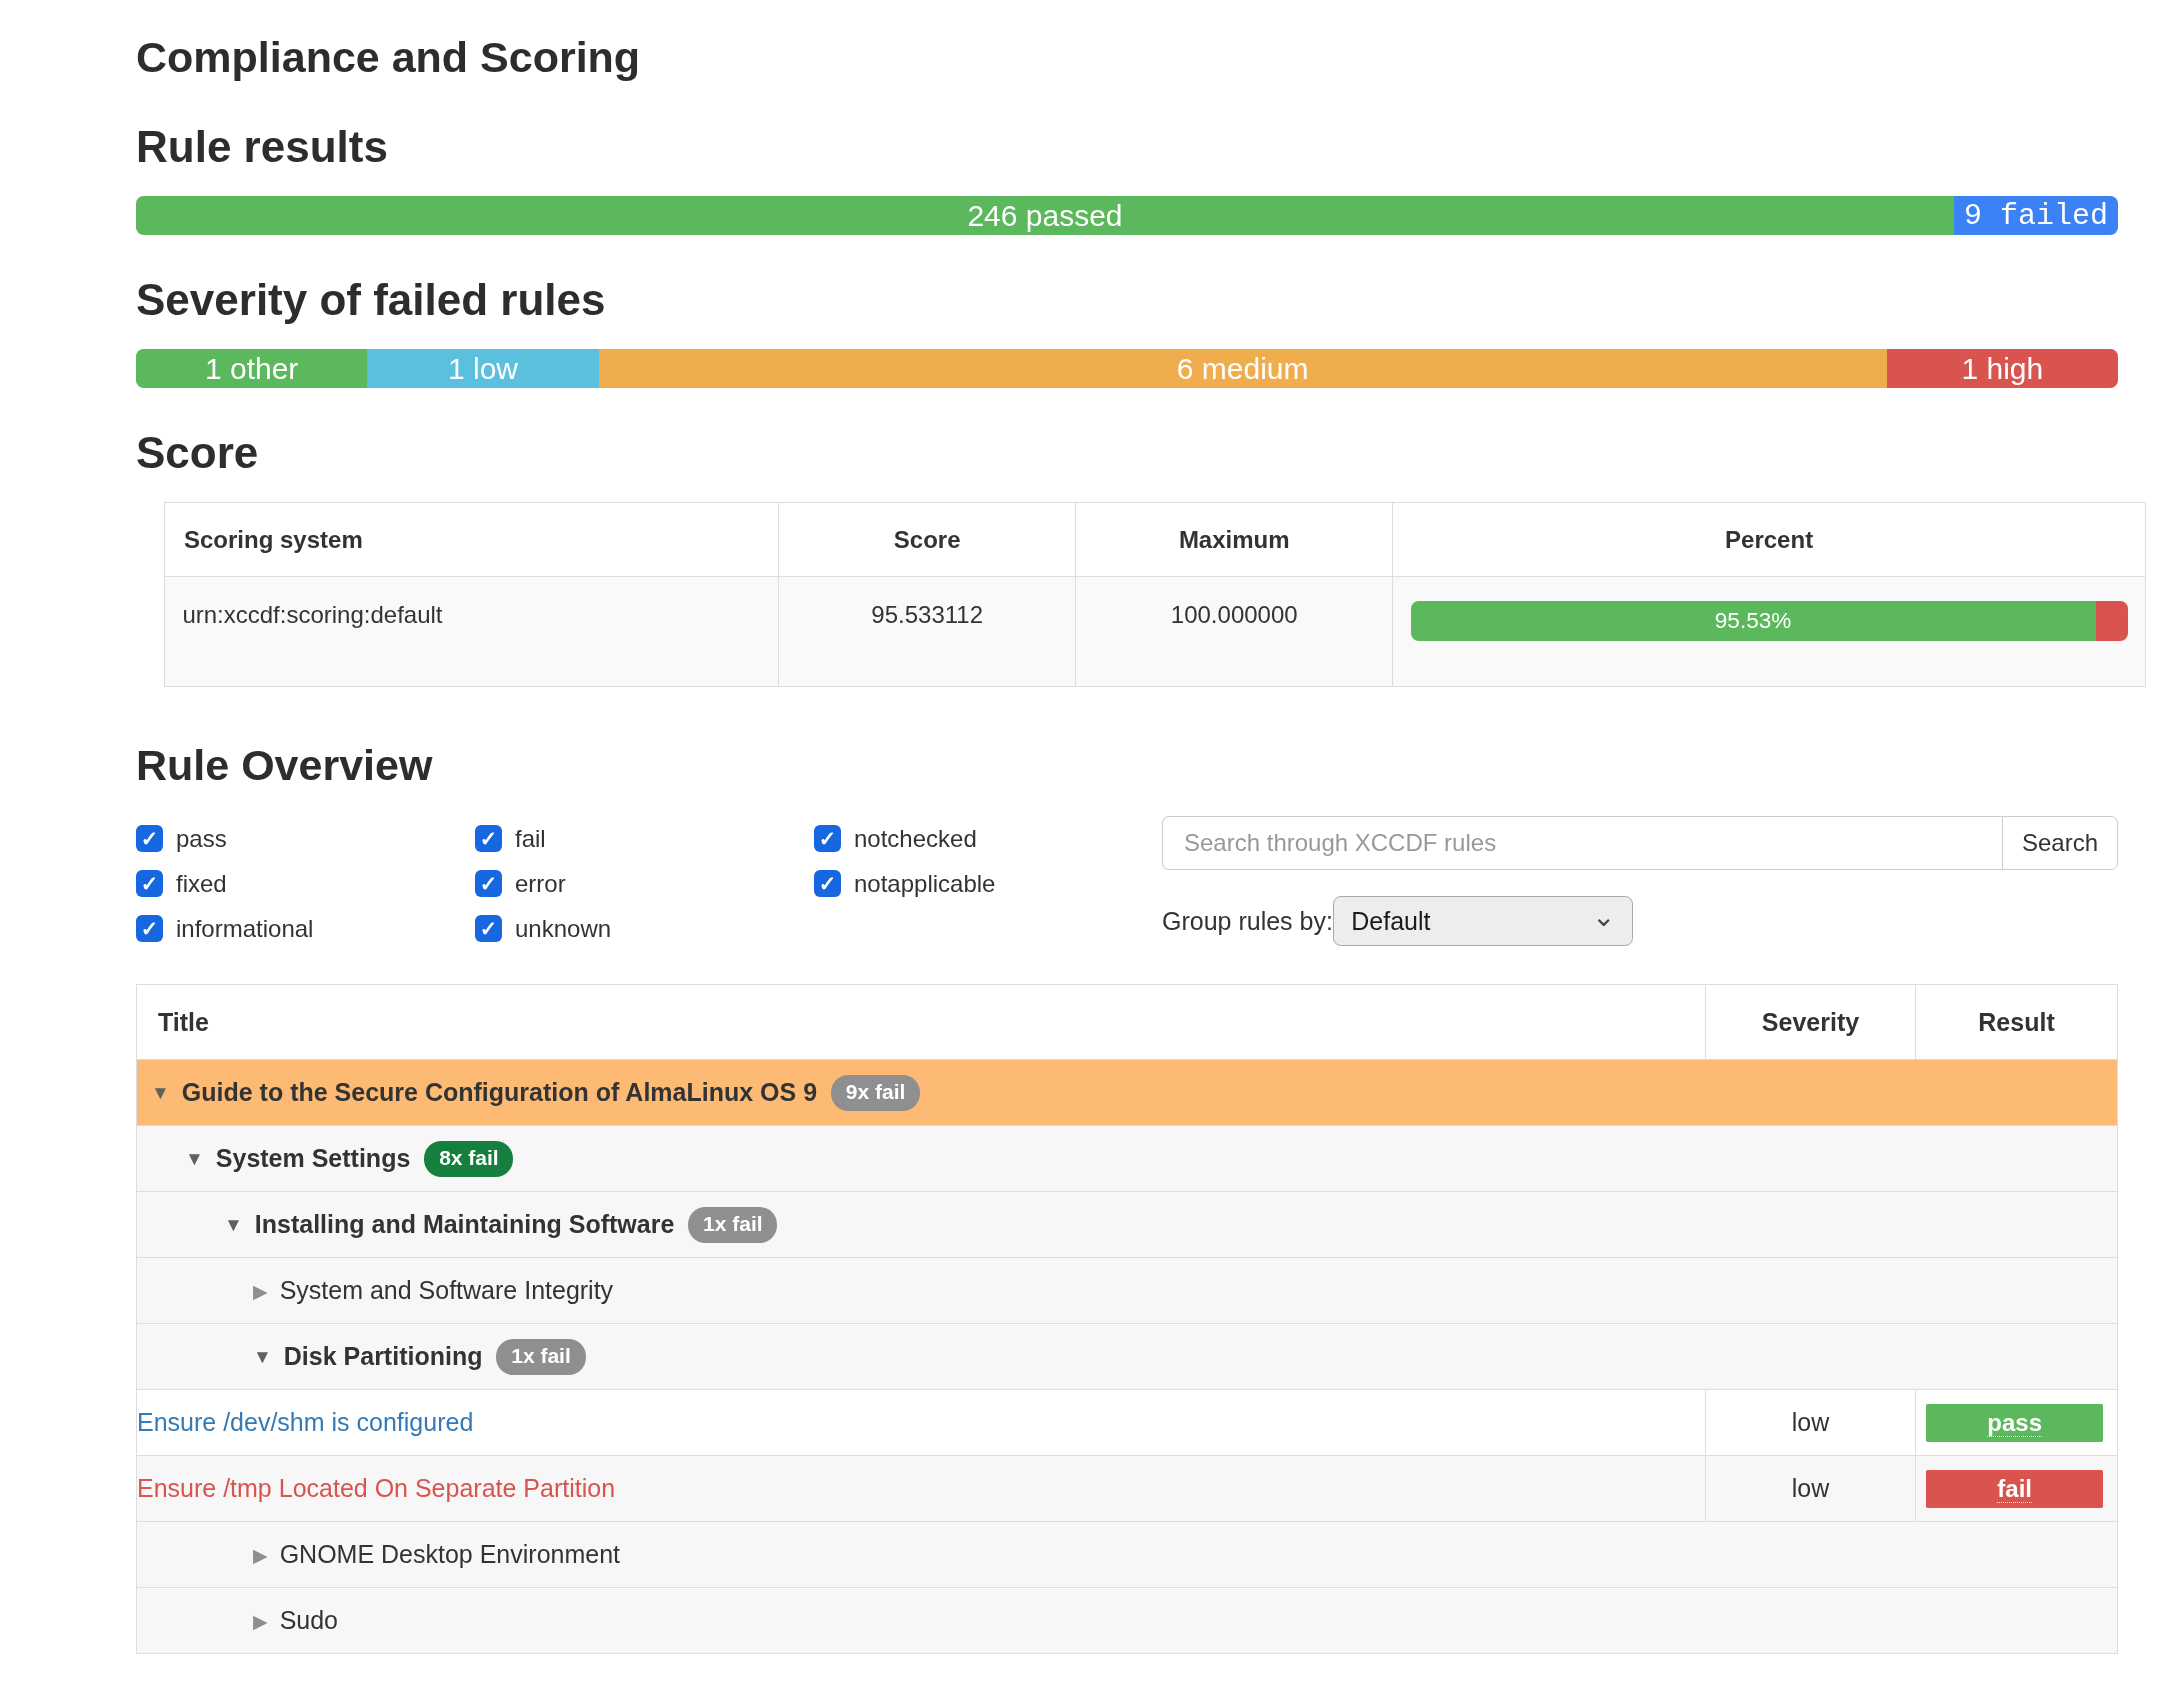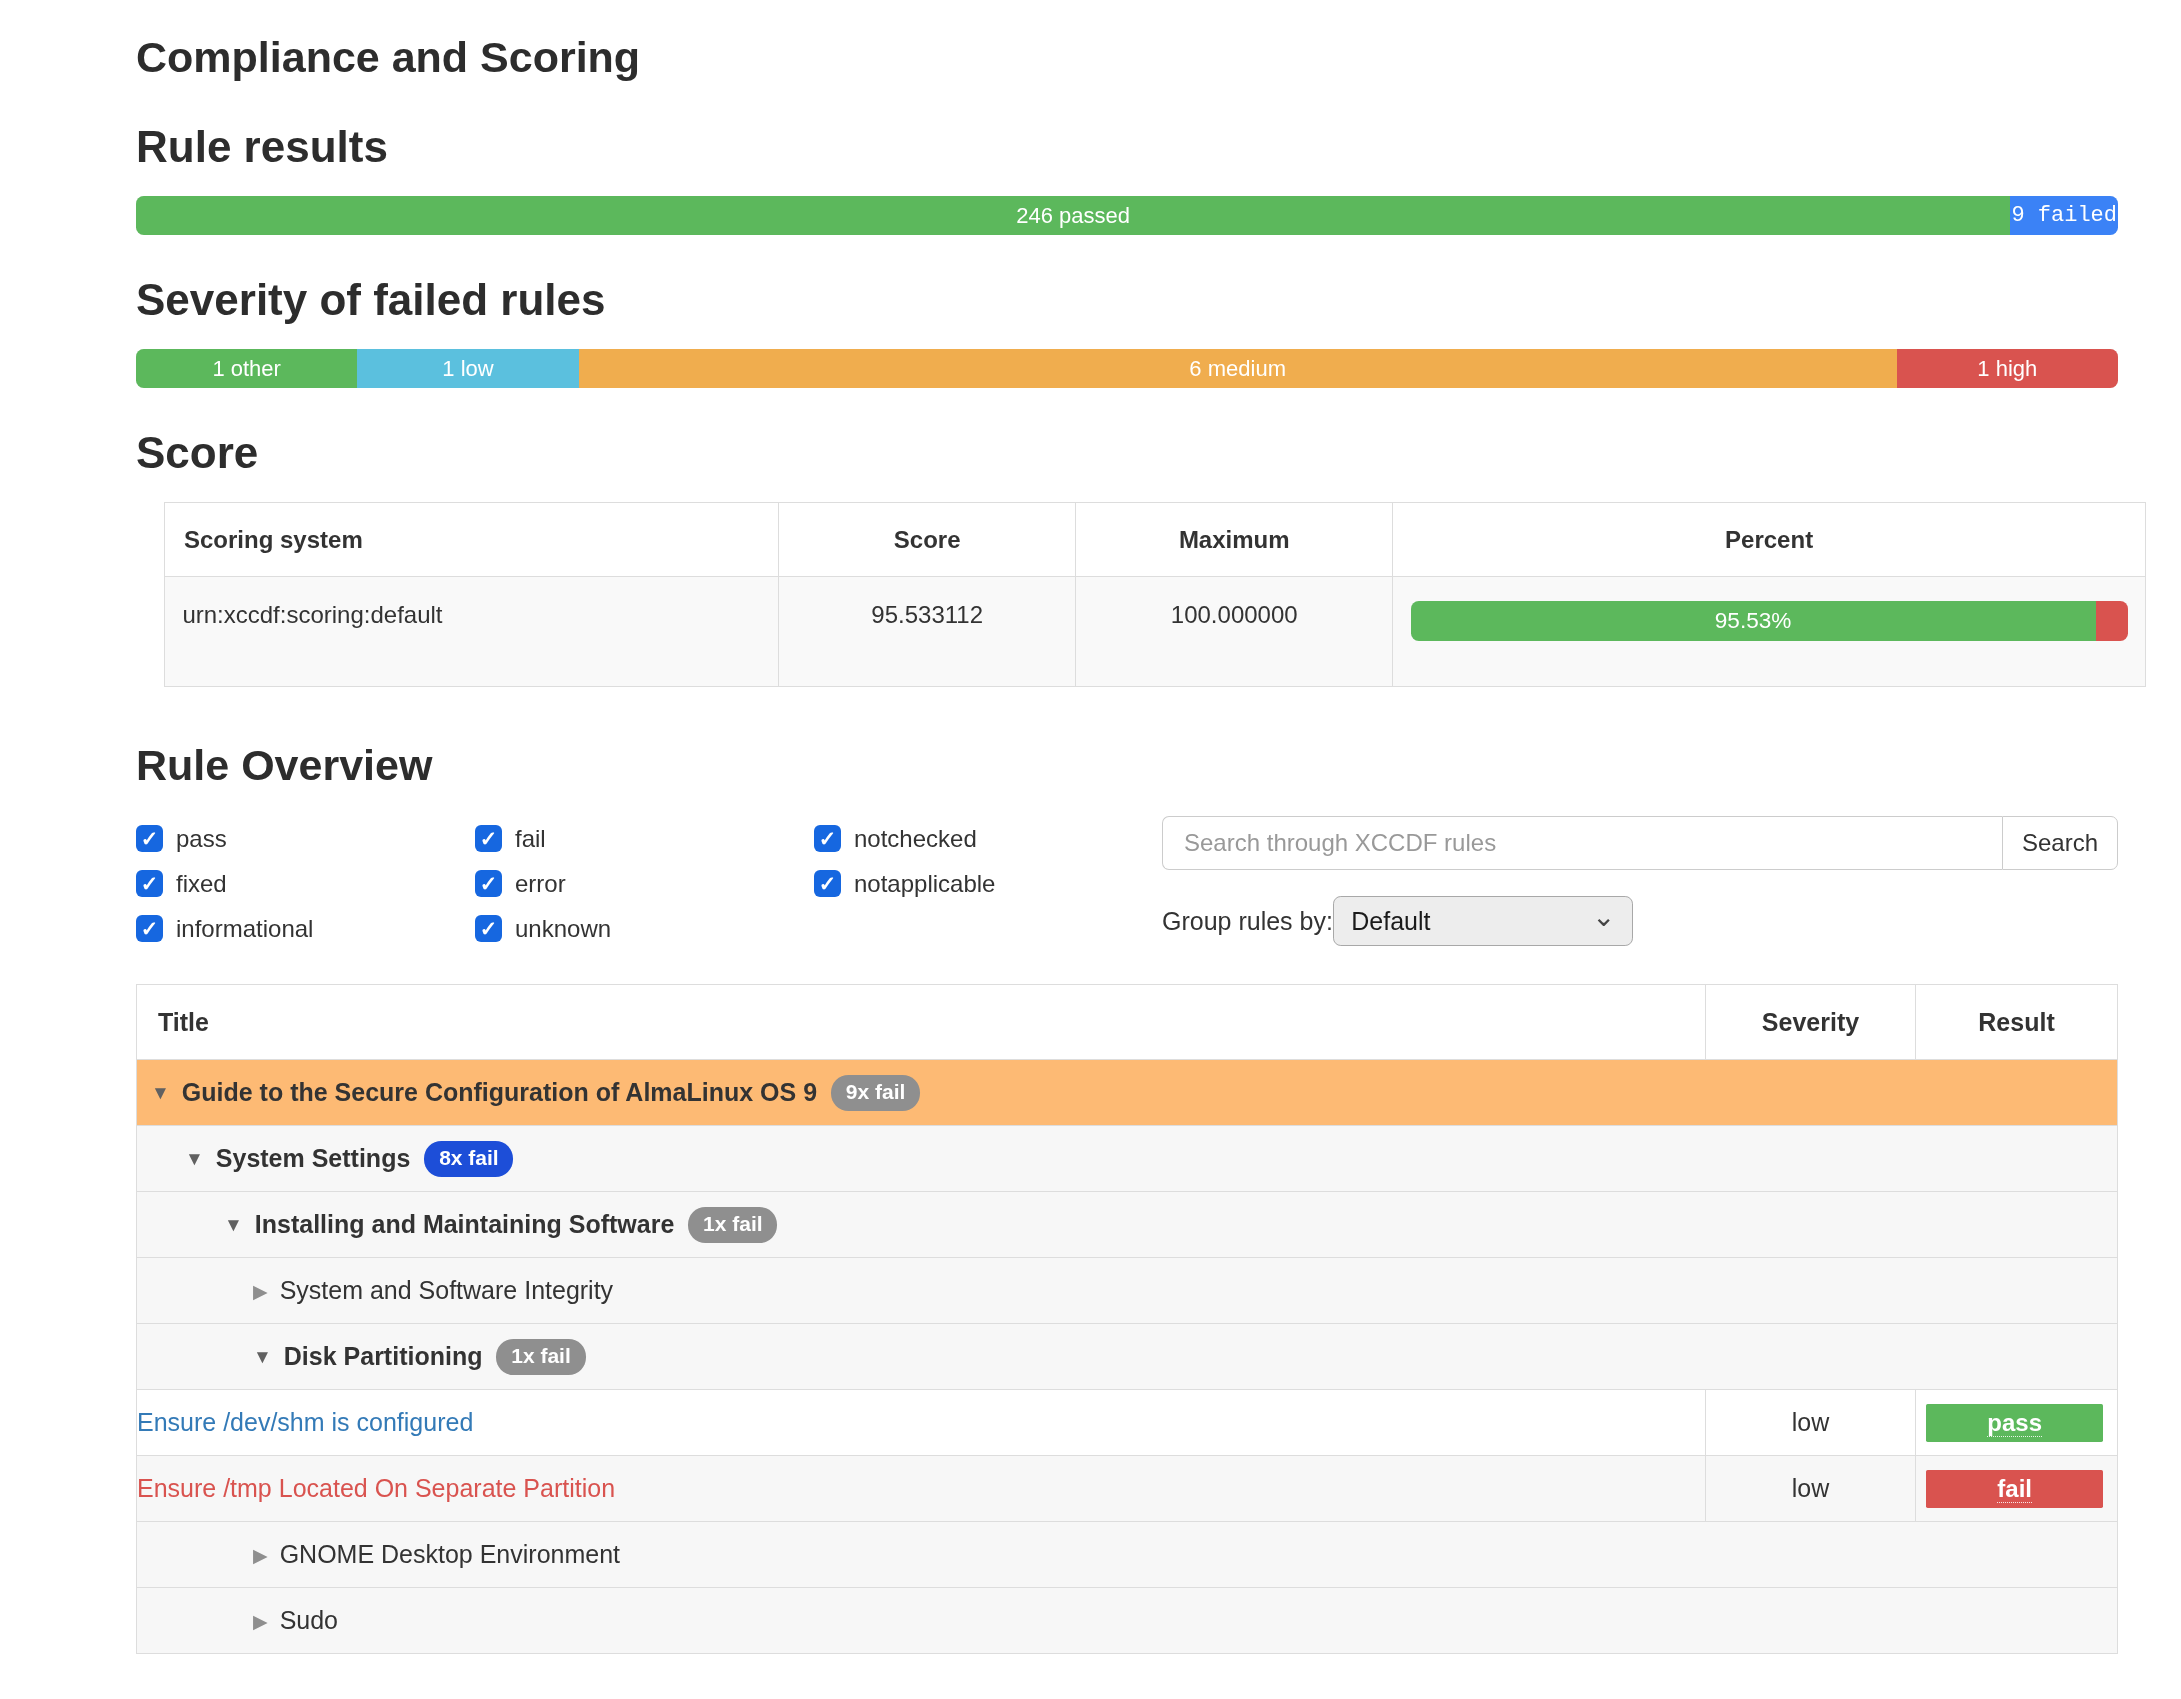--- a/index.html
+++ b/index.html
@@ -20,21 +20,21 @@
     padding:28px 29.5px; color:#a94442; font-size:23.5px; line-height:1.3;
   }
   .alert .strong { font-weight:700; }
 
   .progress {
     display:flex; height:39px; border-radius:7.8px; overflow:hidden;
     background:#f5f5f5; box-shadow:inset 0 0.9px 1.7px rgba(0,0,0,.1);
   }
   .progress .seg {
     display:flex; align-items:center; justify-content:center;
-    color:#fff; font-size:22px; white-space:nowrap; padding:0 1px;
+    color:#fff; font-size:30px; white-space:nowrap; padding:0 10px;
   }
 
   table.score-table {
     width:100%; border-collapse:collapse; border:0.9px solid #ddd;
     font-size:24px; margin-bottom:5.2px;margin-left:28px;
   }
   table.score-table th, table.score-table td { border:0.9px solid #ddd; }
   table.score-table th { padding:22.6px 19px; font-weight:700; text-align:center; background:#fff; }
   table.score-table th:first-child { text-align:left; }
   table.score-table td { padding:24px 17.4px 45px; vertical-align:top; text-align:center; background:#f9f9f9; }
@@ -216,21 +216,21 @@
           <th class="title-h">Title</th>
           <th style="width: 210px;">Severity</th>
           <th style="width: 202px;">Result</th>
         </tr>
       </thead>
     <tbody>
         <tr style="background: #fdba74;">
           <td colspan="3" class="group-cell lvl0"><span class="tri open">▼</span><span class="grp-label bold">Guide to the Secure Configuration of AlmaLinux OS 9</span><span class="cnt-badge" style="background: rgb(143, 143, 143);">9x fail</span></td>
         </tr>
         <tr style="background: rgb(247, 247, 247);">
-          <td colspan="3" class="group-cell lvl1"><span class="tri open">▼</span><span class="grp-label bold">System Settings</span><span class="cnt-badge" style="background: #1d4ed8;">8x fail</span></td>
+          <td colspan="3" class="group-cell lvl1"><span class="tri open">▼</span><span class="grp-label bold">System Settings</span><span class="cnt-badge" style="background: #15803d;">8x fail</span></td>
         </tr>
         <tr style="background: rgb(247, 247, 247);">
           <td colspan="3" class="group-cell lvl2"><span class="tri open">▼</span><span class="grp-label bold">Installing and Maintaining Software</span><span class="cnt-badge" style="background: rgb(143, 143, 143);">1x fail</span></td>
         </tr>
         <tr style="background: rgb(247, 247, 247);">
           <td colspan="3" class="group-cell lvl3"><span class="tri closed">▶</span><span class="grp-label">System and Software Integrity</span></td>
         </tr>
         <tr style="background: rgb(247, 247, 247);">
           <td colspan="3" class="group-cell lvl3"><span class="tri open">▼</span><span class="grp-label bold">Disk Partitioning</span><span class="cnt-badge" style="background: rgb(143, 143, 143);">1x fail</span></td>
         </tr>

